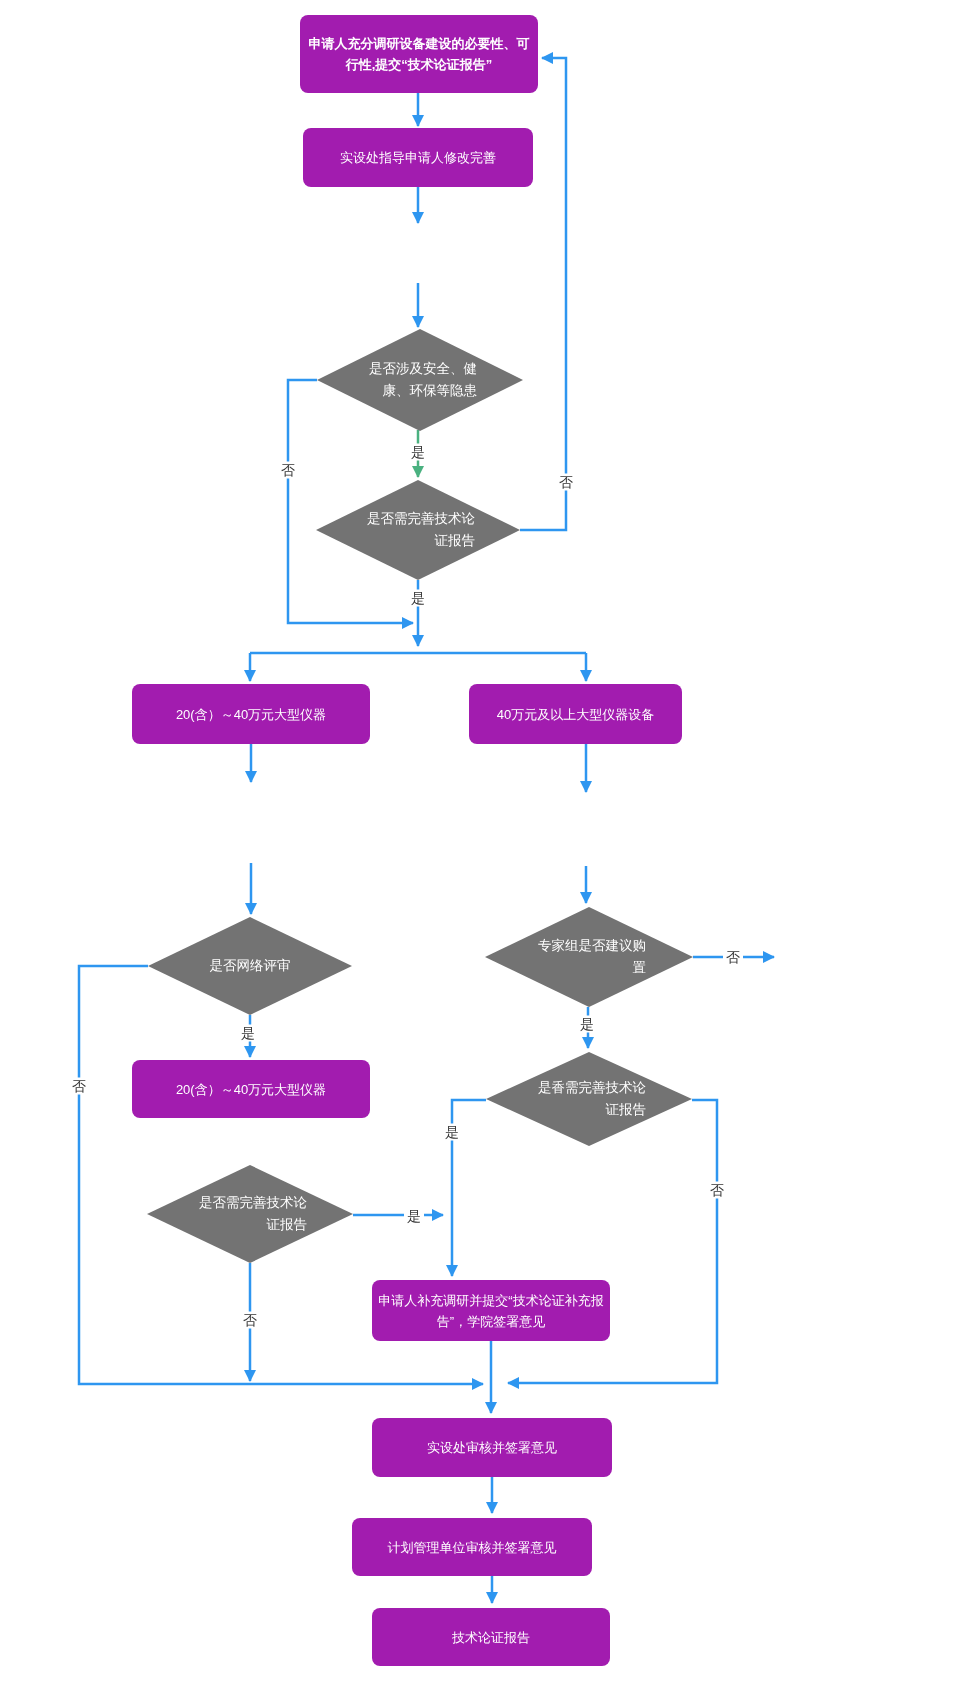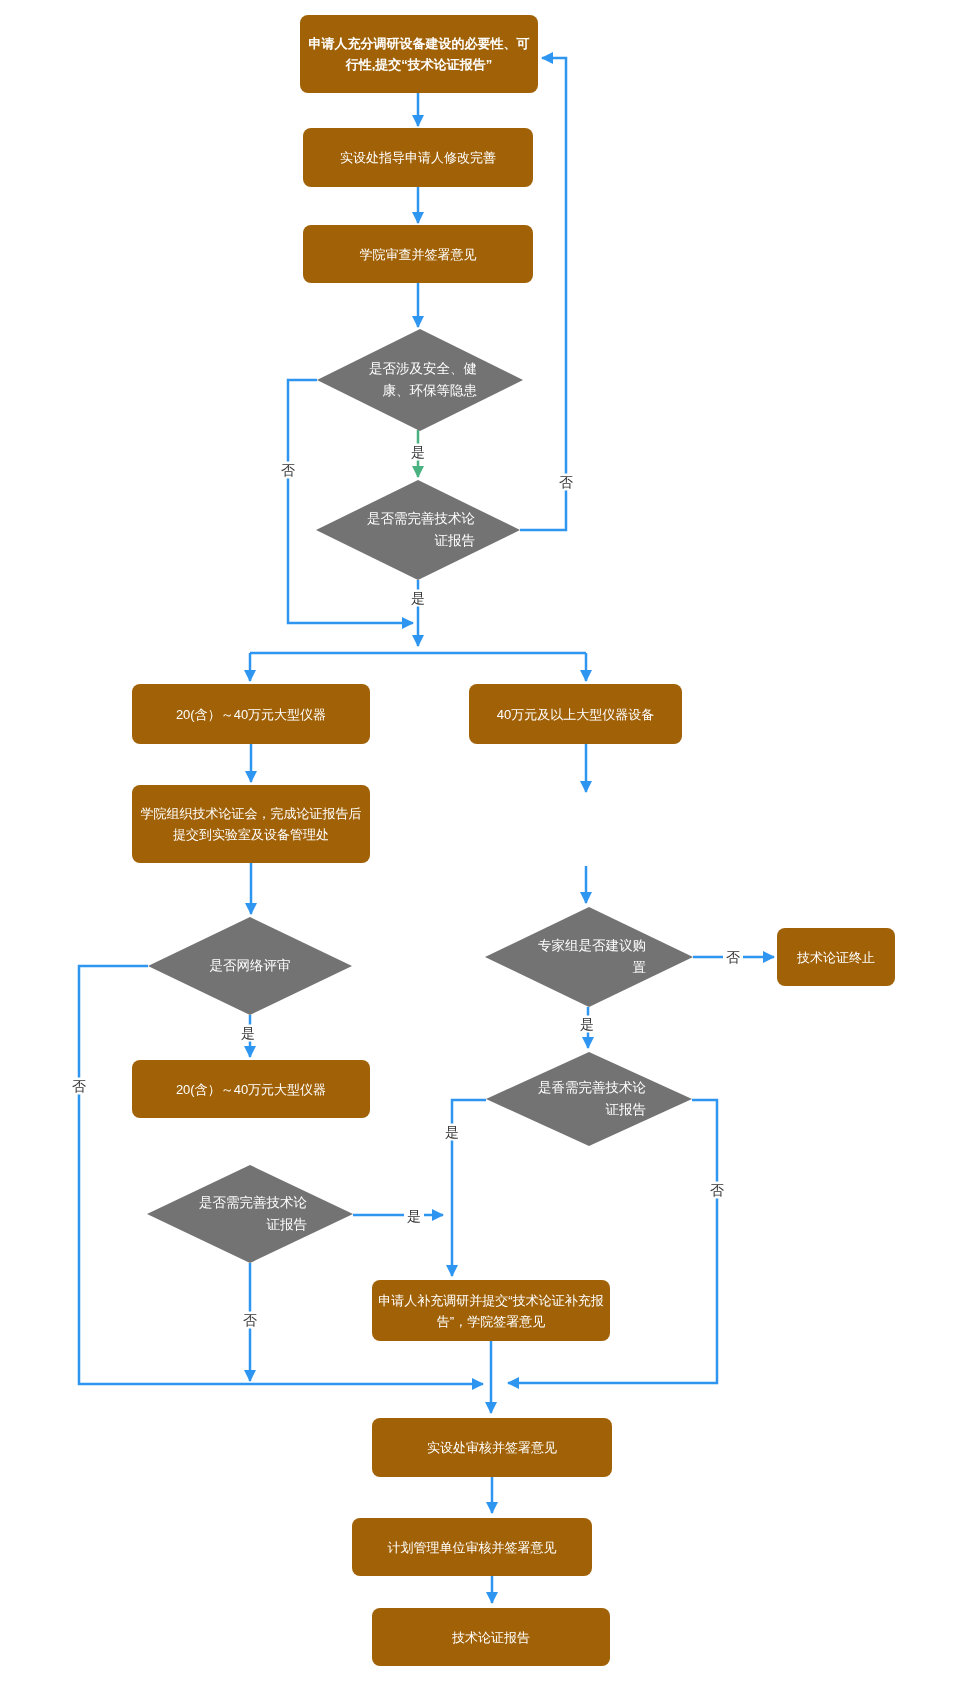--- a/index.html
+++ b/index.html
@@ -2,21 +2,21 @@
 <html><head>
 <meta charset="utf-8">
 <style>
   html,body{margin:0;padding:0;background:#ffffff;}
   #canvas{
     position:relative;width:970px;height:1687px;background:#ffffff;overflow:hidden;
     font-family:"Liberation Sans","DejaVu Sans",sans-serif;
   }
   #edges{position:absolute;left:0;top:0;width:970px;height:1687px;}
   .node{
-    position:absolute;background:#a16207;color:#ffffff;border-radius:8px;
+    position:absolute;background:#a21caf;color:#ffffff;border-radius:8px;
     display:flex;align-items:center;justify-content:center;text-align:center;
     font-size:13px;line-height:21px;padding:6px 5px;box-sizing:border-box;
   }
   .node.bold{font-weight:bold;}
   .diamond{
     position:absolute;background:#737373;color:#ffffff;
     clip-path:polygon(50% 0,100% 50%,50% 100%,0 50%);
     display:flex;align-items:center;justify-content:center;text-align:right;
     font-size:13.5px;line-height:22px;
   }
@@ -64,25 +64,22 @@
       <path d="M486 1100 H452 V1276" marker-end="url(#arrB)"></path>
       <path d="M692 1100 H717 V1383 H508" marker-end="url(#arrB)"></path>
       <path d="M491 1341 V1413" marker-end="url(#arrB)"></path>
       <path d="M492 1477 V1513" marker-end="url(#arrB)"></path>
       <path d="M492 1576 V1603" marker-end="url(#arrB)"></path>
     </g>
   </svg>
 
   <div class="node bold" style="left:300px;top:15px;width:238px;height:78px;">申请人充分调研设备建设的必要性、可行性,提交“技术论证报告”</div>
   <div class="node" style="left:303px;top:128px;width:230px;height:59px;">实设处指导申请人修改完善</div>
-  <div class="node" style="left:303px;top:225px;width:230px;height:58px;">学院审查并签署意见</div>
   <div class="node" style="left:132px;top:684px;width:238px;height:60px;">20(含）～40万元大型仪器</div>
   <div class="node" style="left:469px;top:684px;width:213px;height:60px;">40万元及以上大型仪器设备</div>
-  <div class="node" style="left:132px;top:785px;width:238px;height:78px;">学院组织技术论证会，完成论证报告后提交到实验室及设备管理处</div>
-  <div class="node" style="left:777px;top:928px;width:118px;height:58px;">技术论证终止</div>
   <div class="node" style="left:132px;top:1060px;width:238px;height:58px;">20(含）～40万元大型仪器</div>
   <div class="node" style="left:372px;top:1280px;width:238px;height:61px;">申请人补充调研并提交“技术论证补充报告”，学院签署意见</div>
   <div class="node" style="left:372px;top:1418px;width:240px;height:59px;">实设处审核并签署意见</div>
   <div class="node" style="left:352px;top:1518px;width:240px;height:58px;">计划管理单位审核并签署意见</div>
   <div class="node" style="left:372px;top:1608px;width:238px;height:58px;">技术论证报告</div>
 
   <div class="diamond" style="left:317px;top:329px;width:206px;height:102px;">
     <div class="dtext">是否涉及安全、健康、环保等隐患</div>
   </div>
   <div class="diamond" style="left:316px;top:480px;width:204px;height:100px;">

